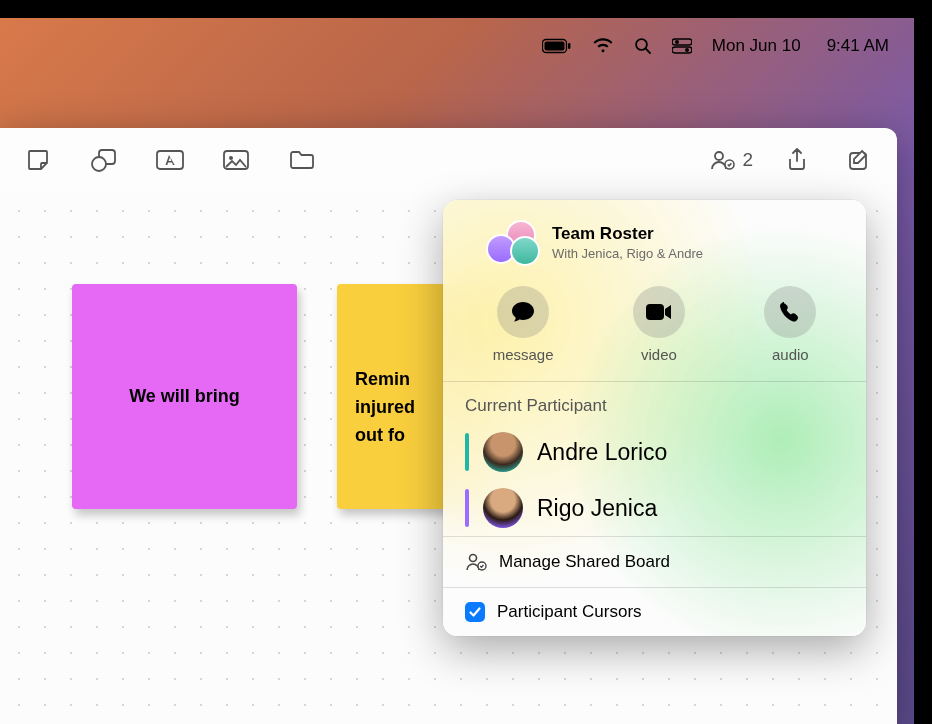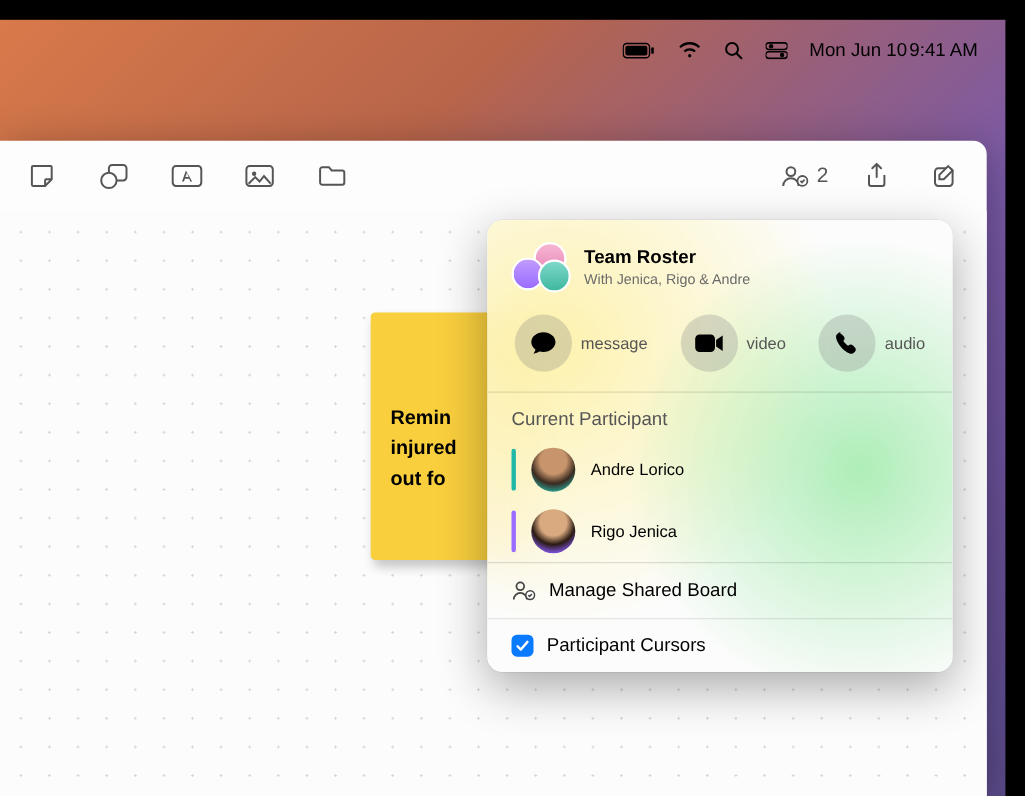--- a/index.html
+++ b/index.html
@@ -18,21 +18,21 @@
   }
   .device-frame-right {
     position: absolute; top: 0; right: 0; width: 18px; height: 724px;
     background: #000; border-radius: 0 40px 0 0;
   }
   .device-frame-top {
     position: absolute; top: 0; left: 0; right: 0; height: 18px;
     background: #000;
   }
   .mb-icon { display: inline-flex; align-items: center; justify-content: center; }
-  .mb-datetime { font-size: 17px; font-weight: 500; display: flex; gap: 2px; }
+  .mb-datetime { font-size: 17px; font-weight: 500; display: flex; gap: 26px; }
 
   
   .app-window {
     position: absolute; top: 128px; left: 0; right: 35px; bottom: 0;
     background: #fdfdfd; border-radius: 0 12px 0 0;
     box-shadow: 0 10px 40px rgba(0,0,0,0.35);
     overflow: visible;
   }
 
   
@@ -95,35 +95,35 @@
   .pop-arrow {
     position: absolute; top: -9px; left: 260px; width: 20px; height: 12px; z-index: 2;
   }
   .pop-arrow::before {
     content: ""; position: absolute; left: 0; top: 0;
     border-left: 10px solid transparent; border-right: 10px solid transparent;
     border-bottom: 10px solid rgba(252,252,252,0.95);
     filter: drop-shadow(0 -1px 1px rgba(0,0,0,0.12));
   }
 
-  .pop-header { display: flex; gap: 14px; padding: 2px 22px 16px; align-items: center; }
+  .pop-header { display: flex; gap: 14px; padding: 2px 22px 16px; align-items: center; margin-left: 21px; }
   .avatar-stack { position: relative; width: 52px; height: 44px; flex-shrink: 0; }
   .avatar-stack .av {
     position: absolute; width: 30px; height: 30px; border-radius: 50%;
     border: 2px solid #fff;
   }
   .av.a1 { background: linear-gradient(#f7b6d2,#e786b8); top: 0; left: 20px; }
   .av.a2 { background: linear-gradient(#c29bff,#9a6cff); top: 14px; left: 0; }
   .av.a3 { background: linear-gradient(#7fd8c9,#3fb8a0); top: 16px; left: 24px; }
   .pop-title { font-size: 17px; font-weight: 700; color: #000; }
   .pop-subtitle { font-size: 13px; color: #6b6b6b; margin-top: 2px; }
 
   .pop-actions { display: flex; justify-content: space-around; padding: 6px 10px 18px;
                  border-bottom: 1px solid rgba(0,0,0,0.12); }
-  .action { display: flex; flex-direction: row; align-items: center; gap: 8px;
+  .action { display: flex; flex-direction: column; align-items: center; gap: 8px;
             cursor: pointer; }
   .action-circle {
     width: 52px; height: 52px; border-radius: 50%;
     background: rgba(130,130,130,0.28);
     display: flex; align-items: center; justify-content: center;
     color: #000;
   }
   .action-label { font-size: 15px; color: #555; }
 
   .section-label { font-size: 17px; color: #555; padding: 14px 22px 8px; }
@@ -133,21 +133,21 @@
   .cursor-bar { width: 4px; height: 38px; border-radius: 3px; }
   .cursor-bar.teal { background: #1fb8a6; }
   .cursor-bar.purple { background: #9a6cff; }
   .avatar {
     width: 40px; height: 40px; border-radius: 50%;
     background: #ddd; display: flex; align-items: center; justify-content: center;
     overflow: hidden; flex-shrink: 0;
   }
   .avatar.andre { background: radial-gradient(circle at 50% 30%, #c7946b 35%, #3a2a20 60%, #26a79a 85%); }
   .avatar.rigo  { background: radial-gradient(circle at 50% 30%, #d9aa80 35%, #2a1a12 58%, #8a5cff 85%); }
-  .p-name { font-size: 15px; color: #000; }
+  .p-name { font-size: 23px; color: #000; }
 
   .pop-row {
     display: flex; align-items: center; gap: 12px; padding: 14px 22px;
     font-size: 17px; color: #000;
   }
   .pop-row.bordered { border-top: 1px solid rgba(0,0,0,0.12); }
   .checkbox {
     width: 20px; height: 20px; border-radius: 5px; background: #0a7aff;
     display: flex; align-items: center; justify-content: center; color: #fff;
     flex-shrink: 0;
@@ -248,20 +248,23 @@
       <span class="tb-btn">
         <svg width="24" height="24" viewBox="0 0 24 24">
             <rect x="3" y="5" width="16" height="16" rx="3" fill="none" stroke="#555" stroke-width="1.8"></rect>
             <path d="M15 3l4 4-8 8h-4v-4l8-8z" fill="#fdfdfd" stroke="#555" stroke-width="1.8"></path>
           </svg>
       </span>
     </div>
   </div>
 
   <div class="canvas">
+    <div class="sticky purple">
+      <span>We will bring</span>
+    </div>
     <div class="sticky yellow">
       <span class="txt" style="white-space:pre-line;">Remin​
 injured
 out fo</span>
     </div>
   </div>
 </div>
 
 <div class="popover">
   <div class="popover-bg"></div>

